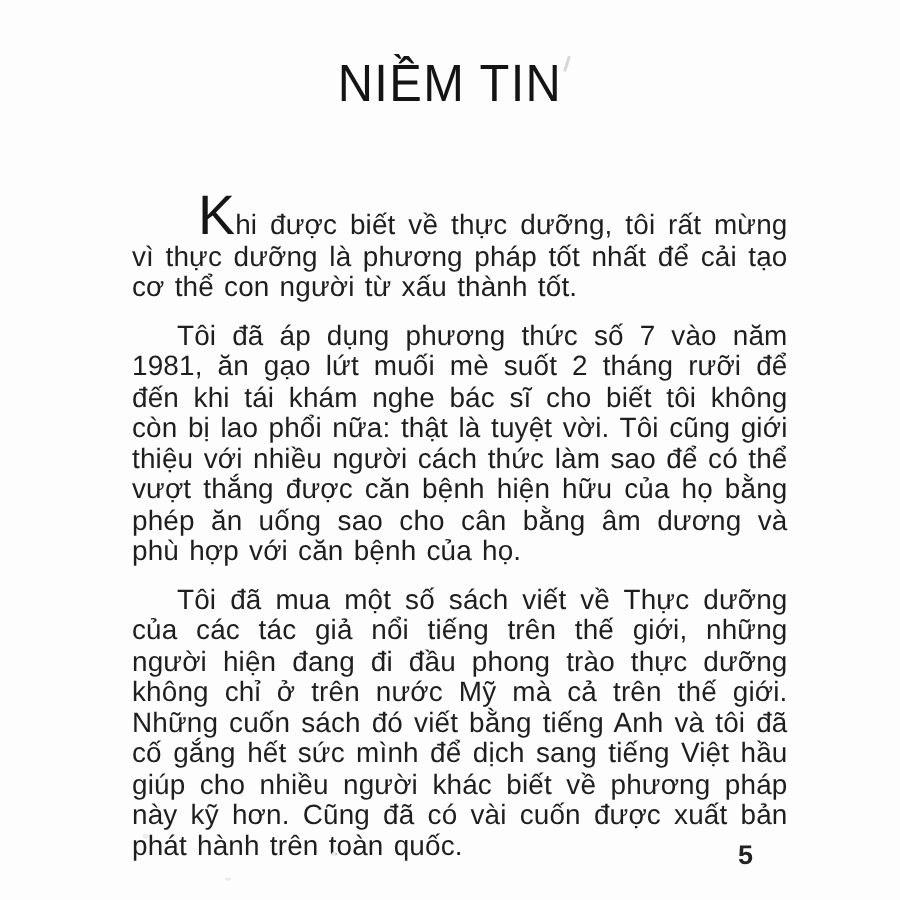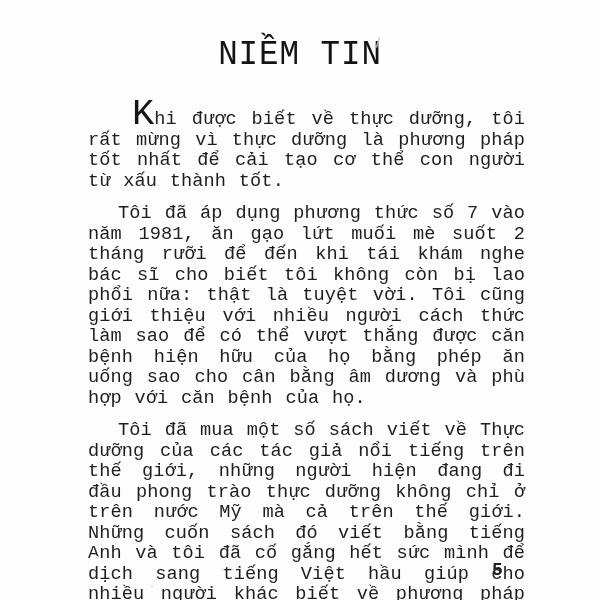--- a/index.html
+++ b/index.html
@@ -6,21 +6,21 @@
     margin: 0;
     padding: 0;
     background: #ffffff;
   }
   .page {
     position: relative;
     width: 600px;
     height: 600px;
     background: #fdfdfd;
     overflow: hidden;
-    font-family: Liberation Mono, monospace;
+    font-family: Liberation Sans, sans-serif;
     color: #1e1e1e;
   }
   .title {
     position: absolute;
     top: 38px;
     left: 0;
     right: 0;
     margin: 0;
     text-align: center;
     font-size: 35px;
@@ -28,21 +28,21 @@
     font-weight: normal;
     letter-spacing: 1px;
     transform: scaleX(0.93);
     transform-origin: center top;
     color: #141414;
     white-space: nowrap;
   }
   .body-text {
     position: absolute;
     left: 88px;
-    top: 110px;
+    top: 140px;
     width: 437px;
     text-align: justify;
     font-size: 18.6px;
     line-height: 20.5px;
     word-spacing: 1.5px;
     letter-spacing: 0.1px;
   }
   .para {
     margin: 0 0 12px 0;
     text-indent: 30px;

